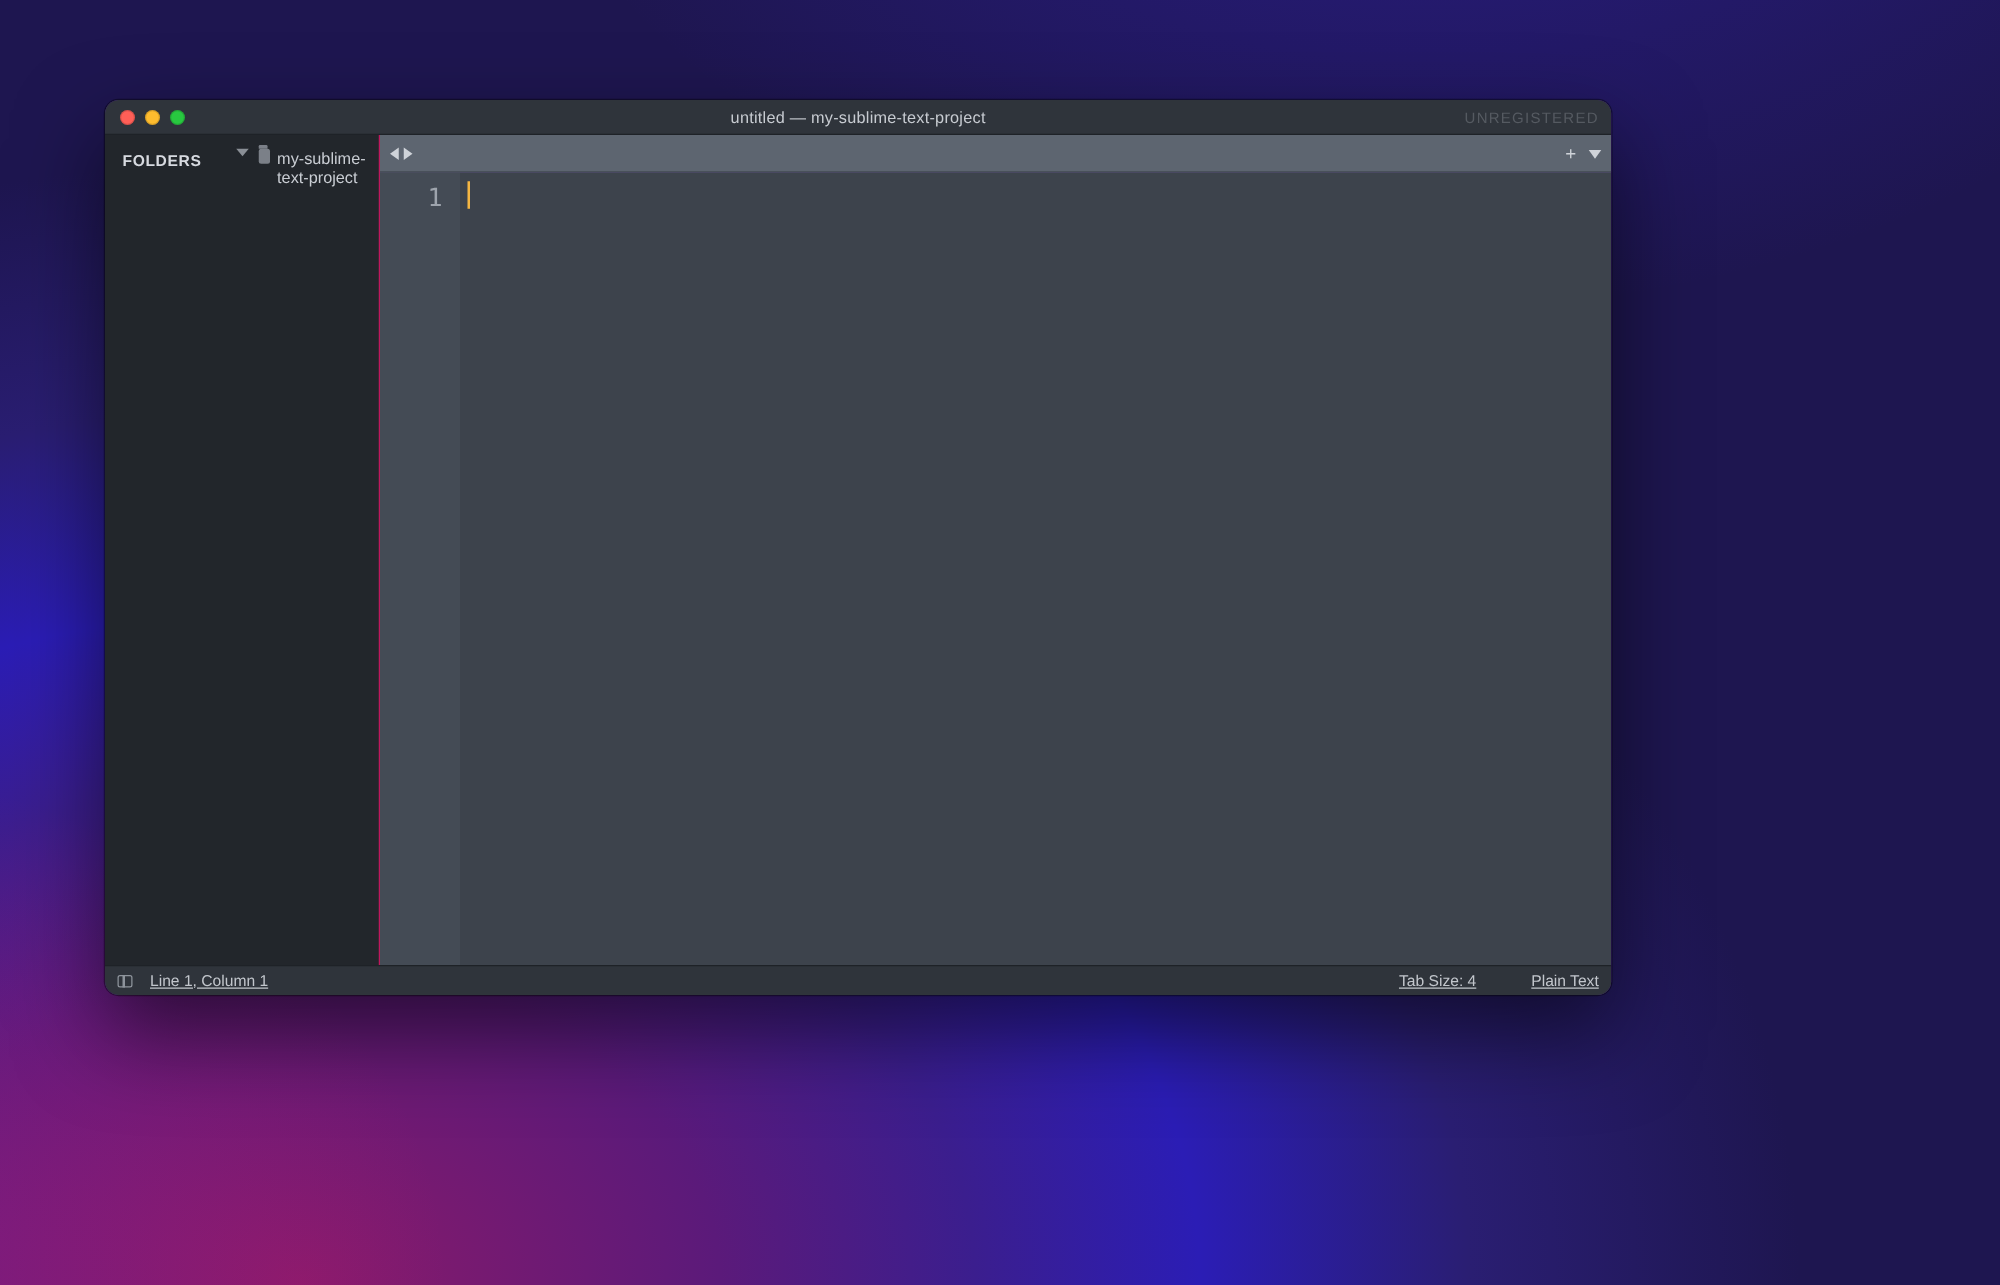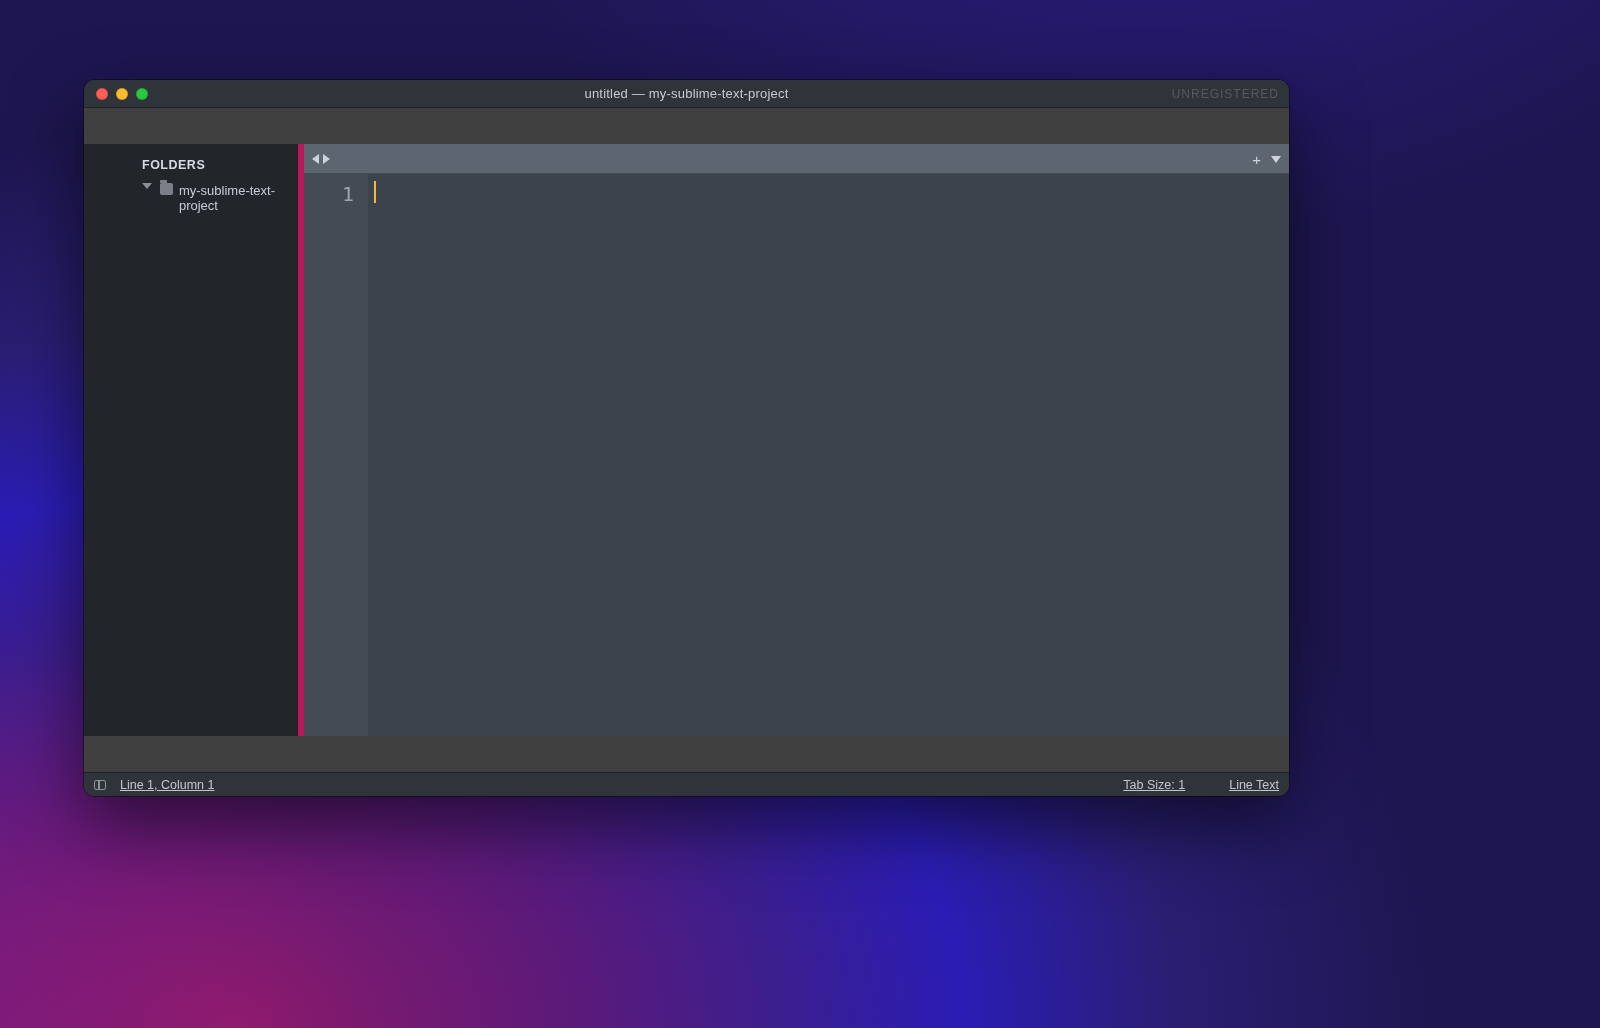--- a/index.html
+++ b/index.html
@@ -20,27 +20,26 @@
     background: radial-gradient(ellipse 900px 700px at 10% 95%, rgba(200,30,140,0.35), rgba(0,0,0,0) 60%),
                 radial-gradient(ellipse 1400px 1000px at 70% 0%, rgba(60,40,220,0.45), rgba(0,0,0,0) 55%);
   }
 
   .window {
     position: absolute;
     left: 84px;
     top: 80px;
     width: 1205px;
     height: 716px;
-    background: #404040;
+    background: #4c1d95;
     border-radius: 11px;
     box-shadow: 0 30px 70px rgba(0,0,0,0.55), 0 0 0 1px rgba(0,0,0,0.4);
     display: flex;
     flex-direction: column;
     overflow: hidden;
-    gap: 36px;
   }
 
   
   .titlebar {
     height: 28px;
     background: #2f343b;
     display: flex;
     align-items: center;
     position: relative;
     border-bottom: 1px solid #1e2227;
@@ -61,24 +60,23 @@
     font-size:12px; letter-spacing:1px; color:#555a61;
   }
 
   
   .body { flex:1 1 auto; display:flex; min-height:0; }
 
   
   .sidebar {
     width: 220px;
     background:#22262b;
-    border-right:6px solid #be185d;
-    display:flex; flex-direction:column;
+    border-right:1px solid #be185d;
+    display:flex; flex-direction:row;
     padding-top:8px;
-    padding-left:44px;
   }
   .folders-heading {
     color:#d7dae0; font-size:12.5px; font-weight:700; letter-spacing:0.5px;
     padding: 6px 14px 8px 14px;
   }
   .tree-row {
     display:flex; gap:6px;
     padding: 3px 10px 3px 14px;
     color:#c9cdd3; font-size:13px;
     cursor:default;
@@ -171,17 +169,17 @@
         </div>
       </div>
     </div>
 
   </div>
 
   <div class="statusbar">
     <span class="panel-icon"></span>
     <span class="status-item">Line 1, Column 1</span>
     <span class="spacer"></span>
-    <span class="status-item">Tab Size: 1</span>
-    <span class="status-item" style="margin-left:30px">Line Text</span>
+    <span class="status-item">Tab Size: 4</span>
+    <span class="status-item" style="margin-left:30px">Plain Text</span>
   </div>
 
 </div>
 
 </body></html>

